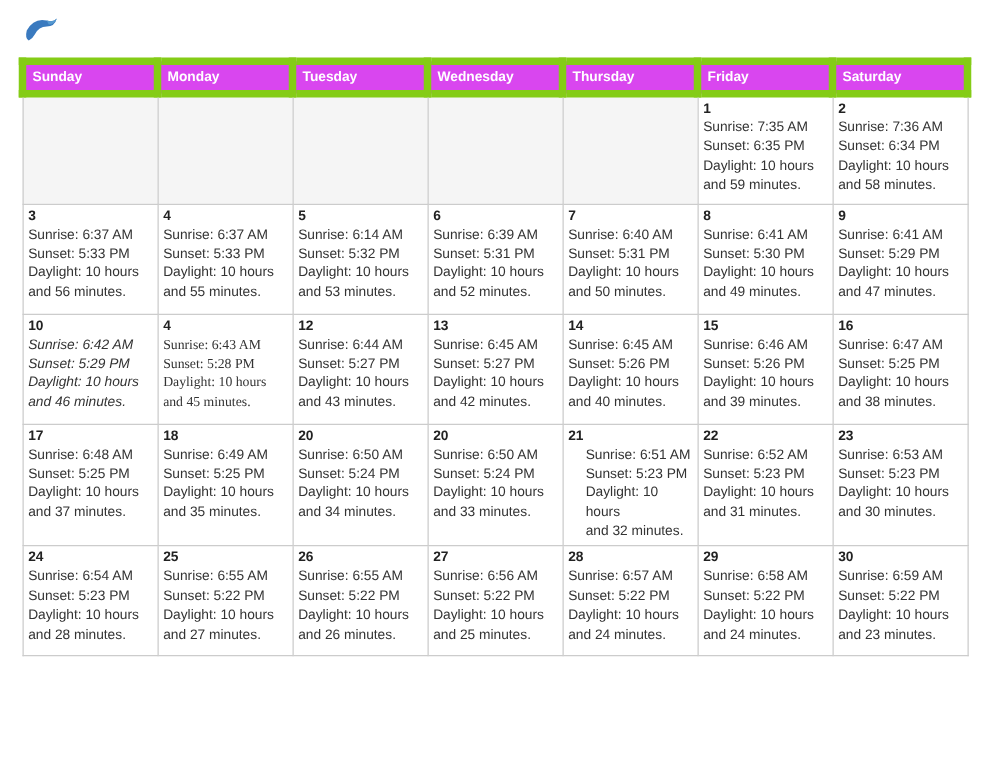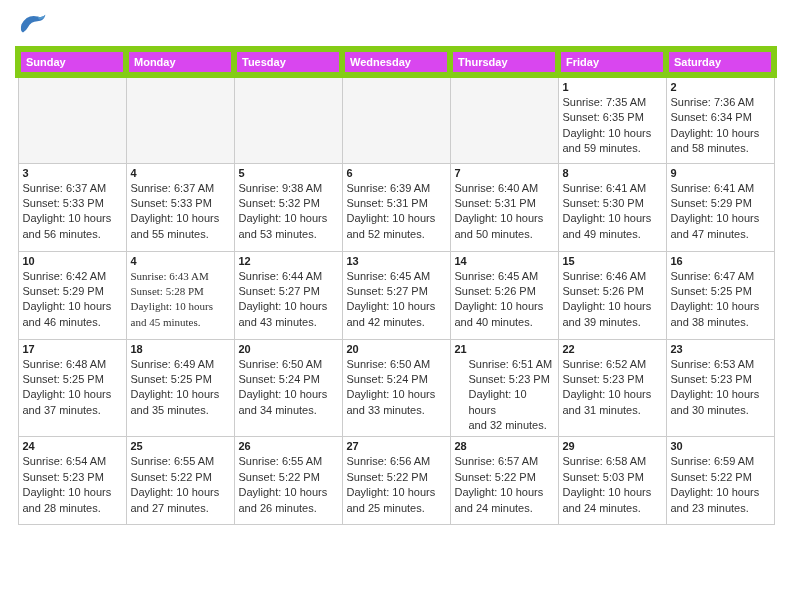--- a/index.html
+++ b/index.html
@@ -151,21 +151,21 @@
           </td>
           <td>
             <div class="day-number">4</div>
             <div class="day-info" style="white-space: pre-line;">Sunrise: 6:37 AM
 Sunset: 5:33 PM
 Daylight: 10 hours
 and 55 minutes.</div>
           </td>
           <td>
             <div class="day-number">5</div>
-            <div class="day-info" style="white-space: pre-line;">Sunrise: 9:38 AM
+            <div class="day-info" style="white-space: pre-line;">Sunrise: 6:14 AM
 Sunset: 5:32 PM
 Daylight: 10 hours
 and 53 minutes.</div>
           </td>
           <td>
             <div class="day-number">6</div>
             <div class="day-info" style="white-space: pre-line;">Sunrise: 6:39 AM
 Sunset: 5:31 PM
 Daylight: 10 hours
 and 52 minutes.</div>
@@ -188,21 +188,21 @@
             <div class="day-number">9</div>
             <div class="day-info" style="white-space: pre-line;">Sunrise: 6:41 AM
 Sunset: 5:29 PM
 Daylight: 10 hours
 and 47 minutes.</div>
           </td>
         </tr>
         <tr>
           <td>
             <div class="day-number">10</div>
-            <div class="day-info" style="white-space: pre-line;">Sunrise: 6:42 AM
+            <div class="day-info" style="white-space: pre-line; font-style: italic;">Sunrise: 6:42 AM
 Sunset: 5:29 PM
 Daylight: 10 hours
 and 46 minutes.</div>
           </td>
           <td>
             <div class="day-number">4</div>
             <div class="day-info" style="white-space: pre-line; font-family: Liberation Serif, serif;">Sunrise: 6:43 AM
 Sunset: 5:28 PM
 Daylight: 10 hours
 and 45 minutes.</div>
@@ -326,21 +326,21 @@
           <td>
             <div class="day-number">28</div>
             <div class="day-info" style="white-space: pre-line;">Sunrise: 6:57 AM
 Sunset: 5:22 PM
 Daylight: 10 hours
 and 24 minutes.</div>
           </td>
           <td>
             <div class="day-number">29</div>
             <div class="day-info" style="white-space: pre-line;">Sunrise: 6:58 AM
-Sunset: 5:03 PM
+Sunset: 5:22 PM
 Daylight: 10 hours
 and 24 minutes.</div>
           </td>
           <td>
             <div class="day-number">30</div>
             <div class="day-info" style="white-space: pre-line;">Sunrise: 6:59 AM
 Sunset: 5:22 PM
 Daylight: 10 hours
 and 23 minutes.</div>
           </td>

